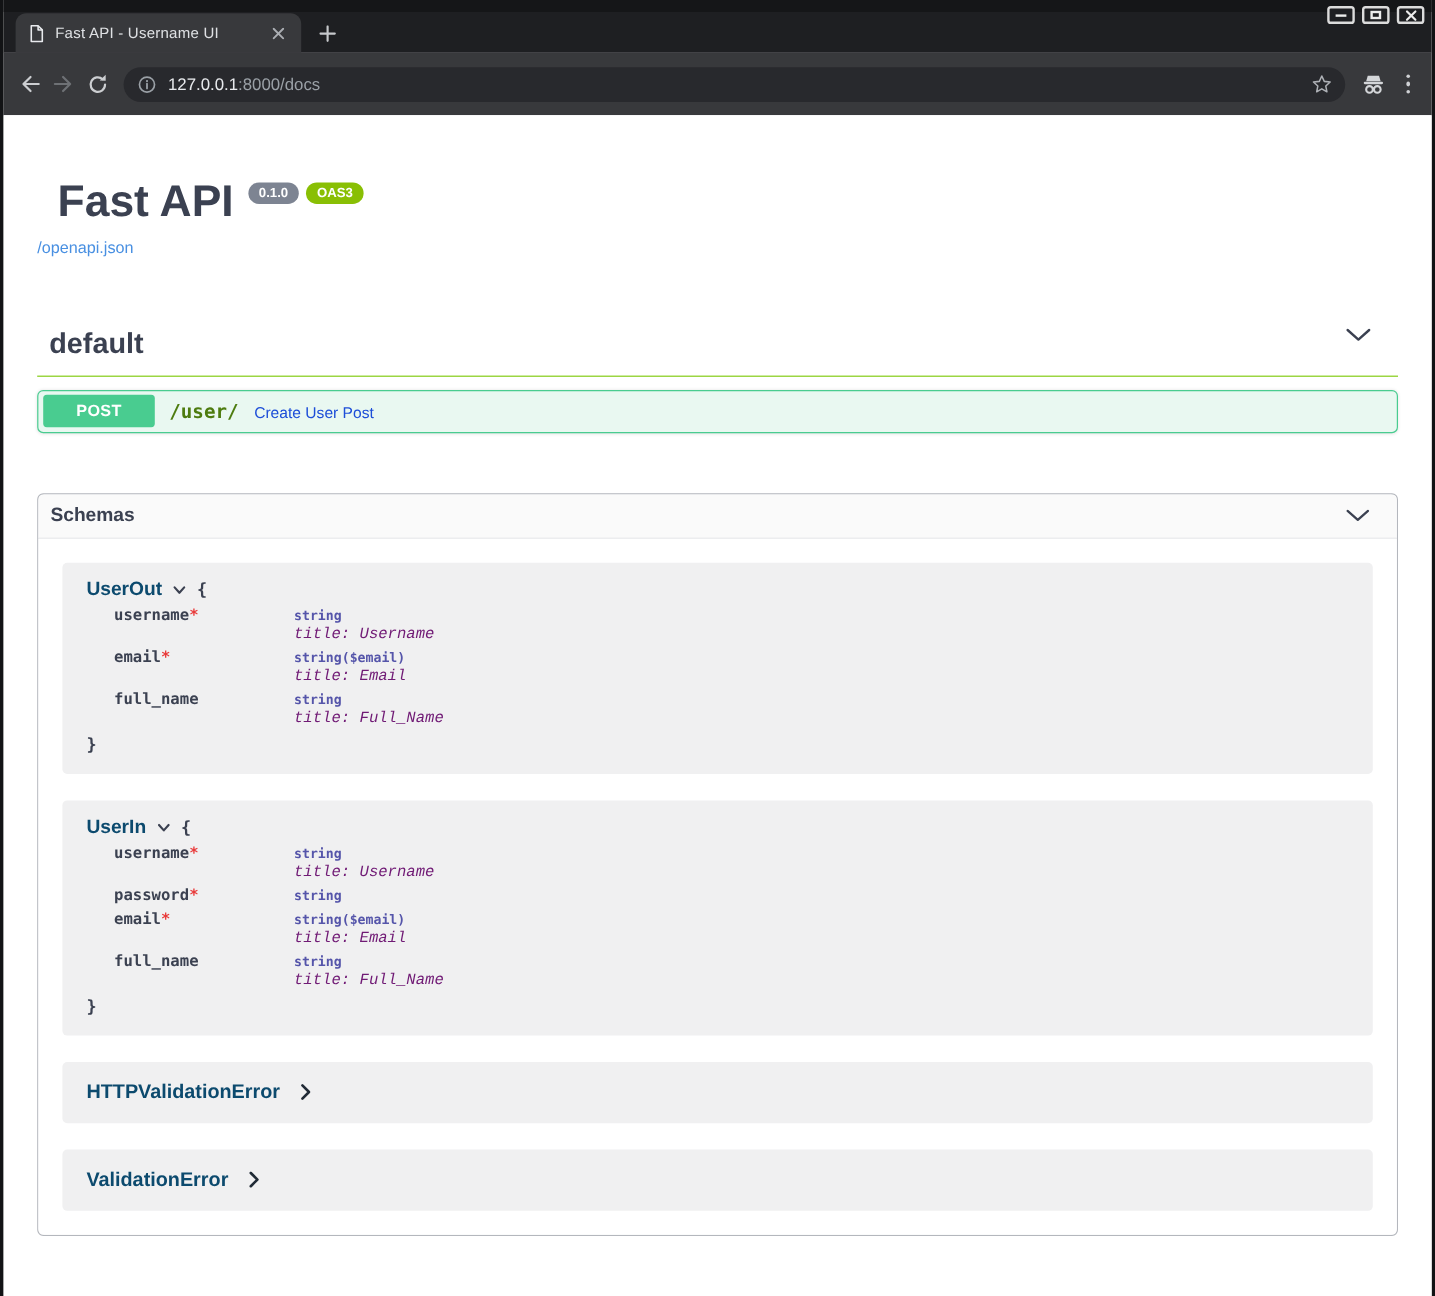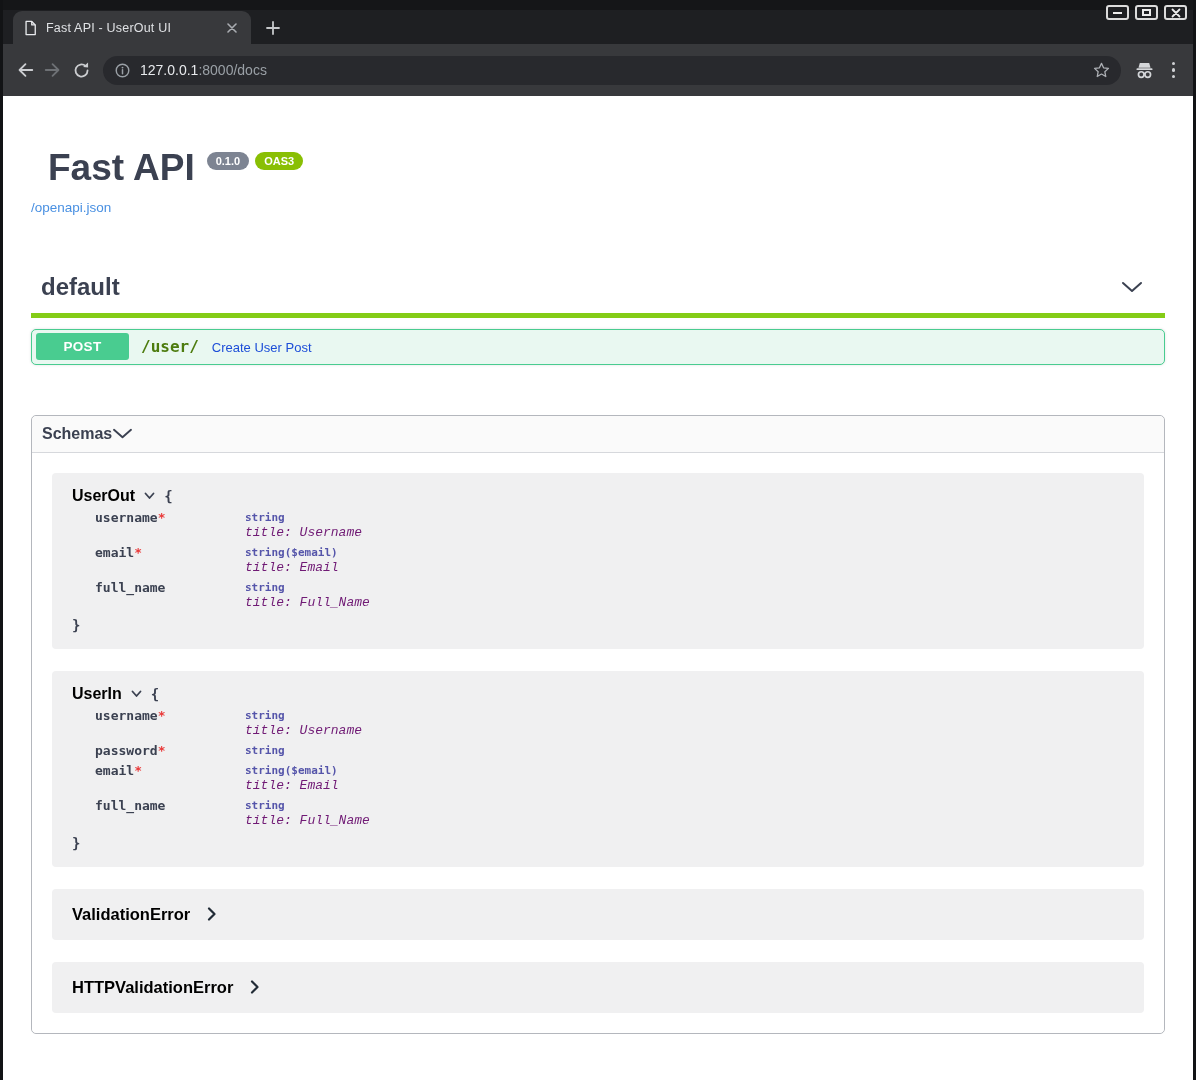--- a/index.html
+++ b/index.html
@@ -41,47 +41,47 @@
   .title-row { display:flex; align-items:flex-start; }
   .api-title { font-size:37px; font-weight:700; color:#3b4151; line-height:1.1;margin-left:17px; }
   .badges { display:flex; gap:6px; margin-left:12px; margin-top:4px; }
   .badge { color:#fff; font-size:11px; font-weight:700; padding:3px 9px; border-radius:10px; line-height:1.1; }
   .badge.version { background:#7d8492; }
   .badge.oas { background:#89bf04; }
   .spec-link { margin-top:9px; }
   .spec-link a { color:#4990e2; font-size:13.5px; text-decoration:none; }
 
   .tag-section { margin:57px 28px 0 28px; }
-  .tag-header { display:flex; align-items:center; justify-content:space-between;
-                padding:0 22px 12px 10px; border-bottom:5px solid #84cc16; }
+  .tag-header { display:flex; justify-content:space-between;
+                padding:0 22px 12px 10px; border-bottom:1px solid #84cc16; }
   .tag-name { font-size:24px; font-weight:700; color:#3b4151; }
 
   .opblock { margin-top:11px; border:1px solid #49cc90; border-radius:5px; background:#e9f8f1;
              height:36px; display:flex; align-items:center; padding:0 4px;
              box-shadow:0 0 3px rgba(0,0,0,.12); }
   .method-btn { background:#49cc90; color:#fff; font-weight:700; font-size:13.5px; width:93px;
                 height:27px; border:none; border-radius:3px; display:flex; align-items:center;
                 justify-content:center; letter-spacing:.3px; }
   .op-path { font-family:"DejaVu Sans Mono", monospace; font-weight:700; font-size:16px;
              color:#4d7c0f; margin-left:12px; }
   .op-summary { font-size:13px; color:#1d4ed8; margin-left:13px; padding-top:1px; }
 
   .schemas-section { margin:50px 28px 0 28px; border:1px solid #b4b7bd; border-radius:5px; }
   .schemas-header { background:#fafafa; border-bottom:1px solid #d6d8dc; border-radius:5px 5px 0 0;
-                    display:flex; align-items:center; 
+                    display:flex; align-items:center; justify-content:space-between;
                     padding:9px 22px 9px 10px; }
   .schemas-title { font-size:16px; font-weight:700; color:#3b4151; }
   .schemas-body { padding:20px; background:#fff; border-radius:0 0 5px 5px; }
 
   .model-box { background:#f0f0f1; border-radius:4px; padding:14px 20px 16px 20px; margin-bottom:22px; }
   .model-box:last-child { margin-bottom:0; }
   .model-box.collapsed { padding:16px 20px; }
   .model-head { display:flex; align-items:center; gap:9px; }
   .collapsed .model-head { gap:17px; }
-  .model-name { font-size:16px; font-weight:700; color:#000000; }
+  .model-name { font-size:16px; font-weight:700; color:#0c4a6e; }
   .collapsed .model-name { font-size:16.5px; }
   .model-chevron { display:flex; align-items:center; }
   .brace { font-family:"DejaVu Sans Mono", monospace; font-weight:700; font-size:14px; color:#3b4151; }
   .props { margin:6px 0 0 23px; }
   .prop { margin-bottom:6px; }
   .prop-line1 { display:flex; }
   .prop-name { width:150px; font-family:"DejaVu Sans Mono", monospace; font-weight:700;
                font-size:13px; color:#3b4151; line-height:14px; }
   .star { color:#e93a3a; }
   .prop-type { font-family:"DejaVu Sans Mono", monospace; font-weight:700; font-size:11px;
@@ -100,21 +100,21 @@
   <div class="tabstrip">
     <div class="titlebar-strip"></div>
 
     <div class="tab">
       <span class="tab-favicon" style="display:flex;">
         <svg width="14" height="16" viewBox="0 0 16 18">
           <path d="M3.5 1.5 h6.5 l4 4 v11 h-10.5 z" fill="none" stroke="#e8eaed" stroke-width="1.5" stroke-linejoin="round"></path>
           <path d="M10 1.5 v4 h4" fill="none" stroke="#e8eaed" stroke-width="1.5" stroke-linejoin="round"></path>
         </svg>
       </span>
-      <span class="tab-title">Fast API - UserOut UI</span>
+      <span class="tab-title">Fast API - Username UI</span>
       <span class="tab-close">
         <svg width="10" height="10" viewBox="0 0 10 10">
           <path d="M1 1 L9 9 M9 1 L1 9" stroke="#aaadb2" stroke-width="1.6" stroke-linecap="round"></path>
         </svg>
       </span>
     </div>
 
     <div class="new-tab">
       <svg width="14" height="14" viewBox="0 0 14 14">
         <path d="M7 1 V13 M1 7 H13" stroke="#c6c8cb" stroke-width="1.8" stroke-linecap="round"></path>
@@ -299,37 +299,37 @@
                   <span class="prop-name">full_name</span>
                   <span class="prop-type">string</span>
                 </div>
                 <div class="prop-title">title: Full_Name</div>
               </div>
             </div>
             <div class="brace brace-close">}</div>
           </div>
           <div class="model-box collapsed">
             <div class="model-head">
+              <span class="model-name">HTTPValidationError</span>
+              <span class="model-chevron">
+                <svg width="10" height="14" viewBox="0 0 10 14">
+                  <path d="M2 1.5 L7.5 7 L2 12.5" fill="none" stroke="#212b36" stroke-width="2.2" stroke-linecap="round" stroke-linejoin="round"></path>
+                </svg>
+              </span>
+            </div>
+          </div>
+          <div class="model-box collapsed">
+            <div class="model-head">
               <span class="model-name">ValidationError</span>
               <span class="model-chevron">
                 <svg width="10" height="14" viewBox="0 0 10 14">
                   <path d="M2 1.5 L7.5 7 L2 12.5" fill="none" stroke="#212b36" stroke-width="2.2" stroke-linecap="round" stroke-linejoin="round"></path>
                 </svg>
               </span>
             </div>
           </div>
-          <div class="model-box collapsed">
-            <div class="model-head">
-              <span class="model-name">HTTPValidationError</span>
-              <span class="model-chevron">
-                <svg width="10" height="14" viewBox="0 0 10 14">
-                  <path d="M2 1.5 L7.5 7 L2 12.5" fill="none" stroke="#212b36" stroke-width="2.2" stroke-linecap="round" stroke-linejoin="round"></path>
-                </svg>
-              </span>
-            </div>
-          </div>
         </div>
     </div>
 
   </div>
 
   <div class="bottom-bar"></div>
 </div>
 
 </body></html>

